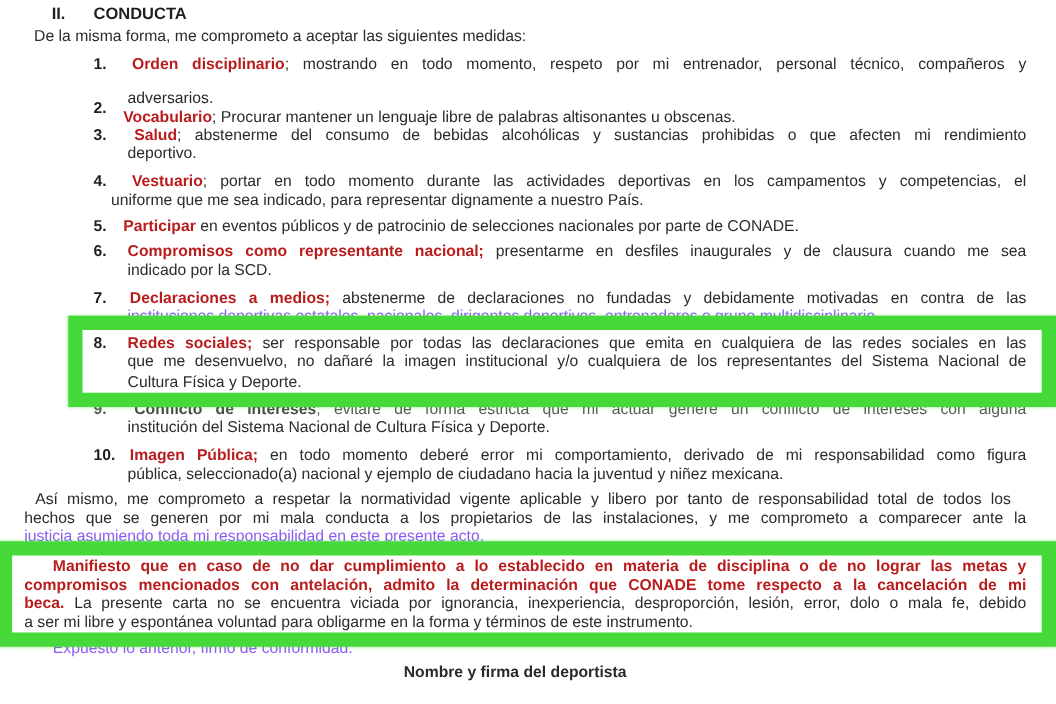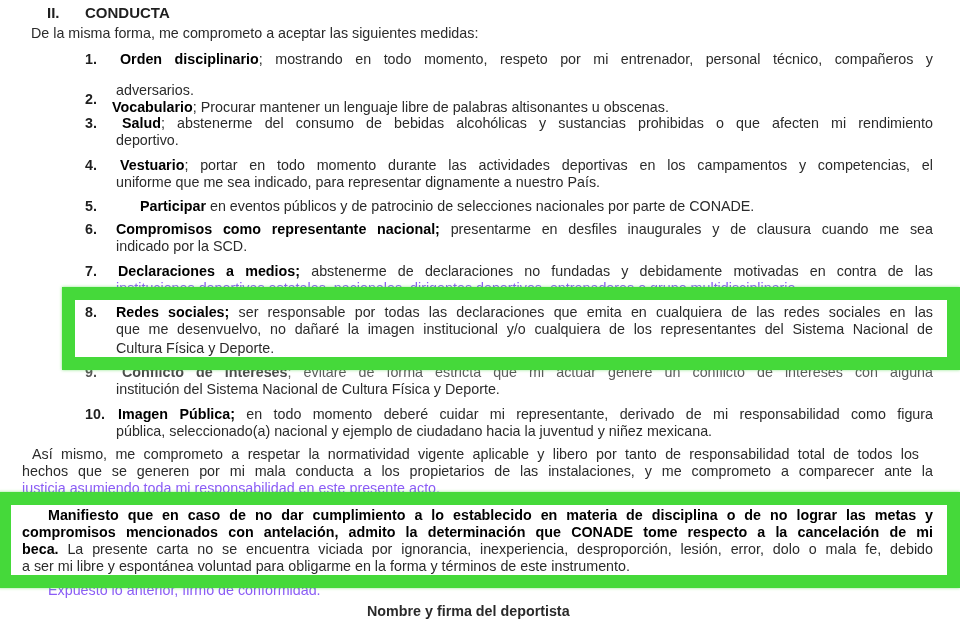--- a/index.html
+++ b/index.html
@@ -5,21 +5,21 @@
   html, body { margin: 0; padding: 0; }
   body {
     width: 960px; height: 640px; overflow: hidden; position: relative;
     background: #ffffff;
     font-family: "Liberation Sans", sans-serif;
     color: #2b2b2b;
     font-size: 14.3px;
   }
   .line { position: absolute; white-space: nowrap; line-height: 17px; }
   .just { text-align: justify; text-align-last: justify; white-space: normal; }
-  b { font-weight: bold; color: #000000; }
+  b { font-weight: bold; color: #b91c1c; }
   .num { position: absolute; font-weight: bold; color: #1f1f1f; line-height: 17px; }
   .hl-box {
     position: absolute; box-sizing: border-box;
     border: 13px solid #45d93a;
     box-shadow: 0 0 3px rgba(69,217,58,0.6);
     pointer-events: none;
   }
   .green-text { color: #8b5cf6; }
   .faded { color: #5a5a5a; }
 </style>
@@ -46,24 +46,24 @@
 <span class="num" style="left:85px; top:115px;">3.</span>
 <div class="line just" style="left:122px; top:115px; width:811px;">
   <b>Salud</b><span>;</span><span> abstenerme del consumo de bebidas alcohólicas y sustancias prohibidas o que afecten mi rendimiento</span>
 </div>
 <div class="line" style="left:116px; top:132px;text-align:center;">deportivo.</div>
 
 <span class="num" style="left:85px; top:157px;">4.</span>
 <div class="line just" style="left:120px; top:157px; width:813px;">
   <b>Vestuario</b><span>;</span><span> portar en todo momento durante las actividades deportivas en los campamentos y competencias, el</span>
 </div>
-<div class="line" style="left:116px; top:174px;text-align:center;">uniforme que me sea indicado, para representar dignamente a nuestro País.</div>
+<div class="line" style="left:101px; top:174px;text-align:center;">uniforme que me sea indicado, para representar dignamente a nuestro País.</div>
 
 <span class="num" style="left:85px; top:198px;">5.</span>
-<div class="line" style="left:112px; top:198px;margin-left:28px;">
+<div class="line" style="left:112px; top:198px;">
   <b>Participar</b><span> en eventos públicos y de patrocinio de selecciones nacionales por parte de CONADE.</span>
 </div>
 
 <span class="num" style="left:85px; top:221px;">6.</span>
 <div class="line just" style="left:116px; top:221px; width:817px;">
   <b>Compromisos como representante nacional</b><b>;</b><span> presentarme en desfiles inaugurales y de clausura cuando me sea</span>
 </div>
 <div class="line" style="left:116px; top:238px;">indicado por la SCD.</div>
 
 <span class="num" style="left:85px; top:263px;">7.</span>
@@ -80,21 +80,21 @@
 <div class="line" style="left:116px; top:340px;text-align:right;">Cultura Física y Deporte.</div>
 
 <span class="num" style="left:85px; top:364px; opacity:0.75;">9.</span>
 <div class="line just faded" style="left:122px; top:364px; width:811px;">
   <b style="color:#4a4a4a;">Conflicto de intereses</b><span>;</span><span> evitaré de forma estricta que mi actuar genere un conflicto de intereses con alguna</span>
 </div>
 <div class="line" style="left:116px; top:381px;">institución del Sistema Nacional de Cultura Física y Deporte.</div>
 
 <span class="num" style="left:85px; top:406px;">10.</span>
 <div class="line just" style="left:118px; top:406px; width:815px;">
-  <b>Imagen Pública</b><b>;</b><span> en todo momento deberé cuidar mi representante, derivado de mi responsabilidad como figura</span>
+  <b>Imagen Pública</b><b>;</b><span> en todo momento deberé error mi comportamiento, derivado de mi responsabilidad como figura</span>
 </div>
 <div class="line" style="left:116px; top:423px;">pública, seleccionado(a) nacional y ejemplo de ciudadano hacia la juventud y niñez mexicana.</div>
 
 <div class="line just" style="left:32px; top:446px; width:887px;">Así mismo, me comprometo a respetar la normatividad vigente aplicable y libero por tanto de responsabilidad total de todos los</div>
 <div class="line just" style="left:22px; top:463px; width:911px;">hechos que se generen por mi mala conducta a los propietarios de las instalaciones, y me comprometo a comparecer ante la</div>
 <div class="line green-text" style="left:22px; top:480px;">justicia asumiendo toda mi responsabilidad en este presente acto.</div>
 
 <div class="line just" style="left:48px; top:507px; width:885px;">
   <b>Manifiesto que en caso de no dar cumplimiento a lo establecido en materia de disciplina o de no lograr las metas y</b>
 </div>

